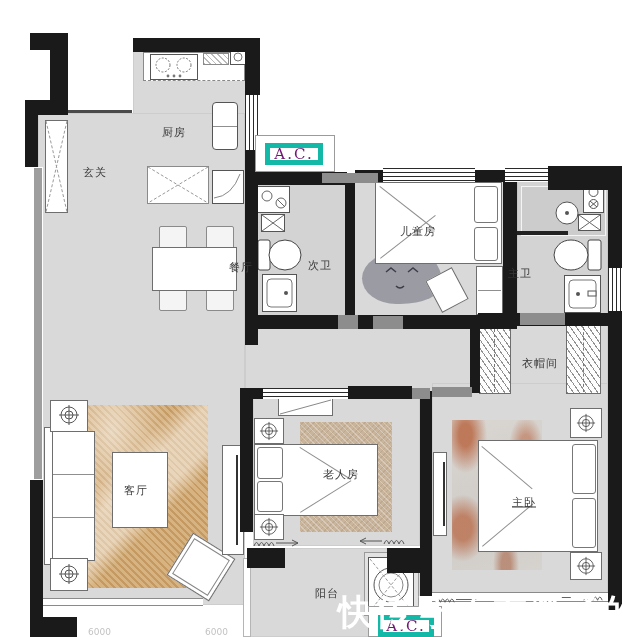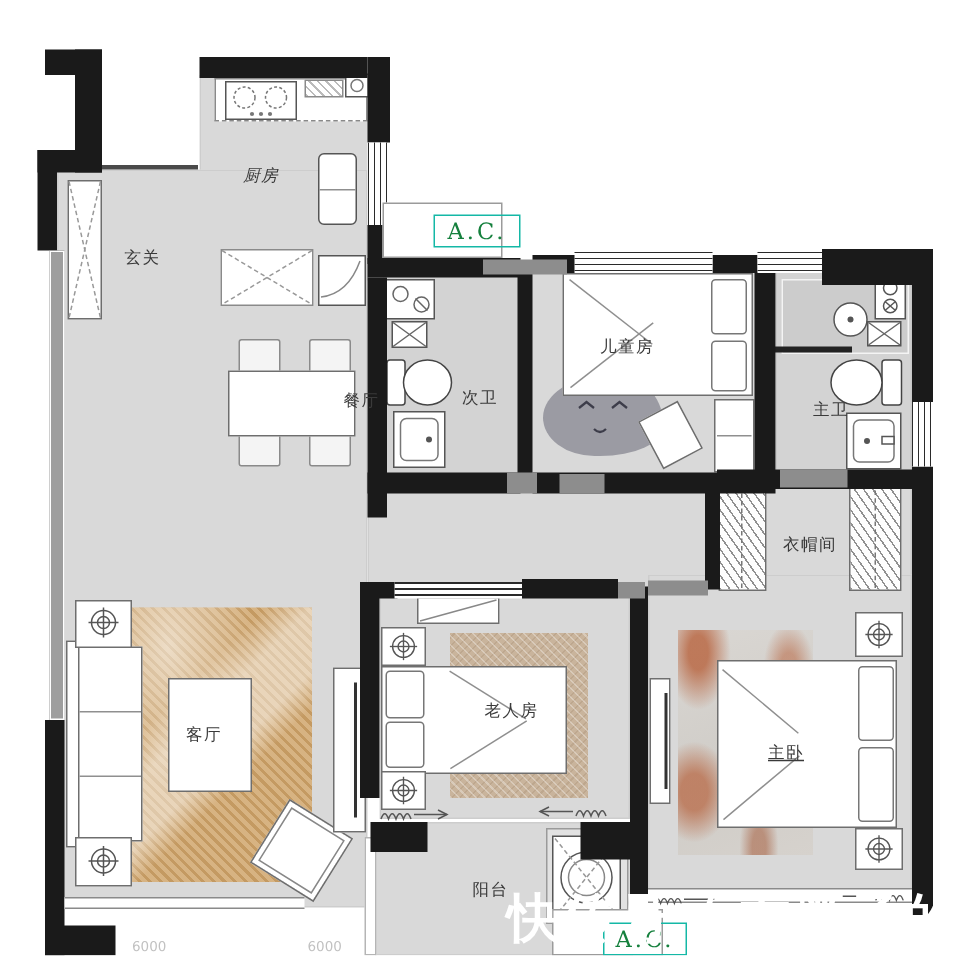--- a/index.html
+++ b/index.html
@@ -13,22 +13,22 @@
   .fu2{background:#fff;border:1px solid #8a8a8a;z-index:3;}
   .w{background:#1a1a1a;z-index:4;}
   .wd{background:#8d8d8d;z-index:5;}
   .win{background:#fff;z-index:5;}
   .win.v{background-image:repeating-linear-gradient(to right,#2a2a2a 0 1px,transparent 1px 4px);}
   .win.h{background-image:repeating-linear-gradient(to bottom,#2a2a2a 0 1px,transparent 1px 4px);}
   .dbl{background:#fff;border-top:1px solid #8a8a8a;border-bottom:1px solid #8a8a8a;z-index:5;}
   .lbl{z-index:6;color:#3a3a3a;font-size:11px;letter-spacing:1px;white-space:nowrap;
        transform:translate(-50%,-50%);font-weight:500;}
   .acbox{background:#fff;border:1px solid #9b9b9b;z-index:6;}
-  .acin{border:1px solid #14b8a6;color:#15803d;font-family:"DejaVu Serif","Liberation Serif",serif;
-        font-size:15px;letter-spacing:2px;display:flex;align-items:center;justify-content:center;margin-left:24px;}
+  .acin{border:5px solid #14b8a6;color:#701a75;font-family:"DejaVu Serif","Liberation Serif",serif;
+        font-size:15px;letter-spacing:2px;display:flex;align-items:center;justify-content:center;}
   .ln{background:#8f8f8f;height:1px;transform-origin:0 0;z-index:3;}
   .hatch{background-color:#fdfdfd;border:1px solid #6e6e6e;z-index:3;
          background-image:repeating-linear-gradient(55deg,#909090 0 1px,transparent 1px 5px);}
   .dash{border-left:1px dashed #777;z-index:3;}
   svg{overflow:visible;}
   .wm{z-index:9;color:#ffffff;font-size:35px;font-weight:700;letter-spacing:2px;white-space:nowrap;}
   .dim{z-index:6;color:#8f8f8f;opacity:.55;font-size:9px;white-space:nowrap;}
   .pillow{background:#fff;border:1px solid #777;border-radius:3px;z-index:3;}
 </style>
 </head>
@@ -318,26 +318,26 @@
     <line x1="24" y1="6" x2="46" y2="6" stroke="#555"></line>
   </svg>
 
   <div class="acbox" style="left:255px;top:135px;width:80px;height:37px;">
     <div class="acin" style="left:9px;top:7px;width:58px;height:22px;">A.C.</div>
   </div>
   <div class="acbox" style="left:368px;top:606px;width:74px;height:31px;">
     <div class="acin" style="left:9px;top:8px;width:56px;height:22px;">A.C.</div>
   </div>
 
-  <span class="lbl" style="left:174px;top:117px;font-style:italic;">厨房</span>
+  <span class="lbl" style="left:174px;top:132px;">厨房</span>
   <span class="lbl" style="left:95px;top:172px;">玄关</span>
   <span class="lbl" style="left:197px;top:267px;margin-left:44px;">餐厅</span>
   <span class="lbl" style="left:320px;top:265px;">次卫</span>
   <span class="lbl" style="left:418px;top:231px;">儿童房</span>
-  <span class="lbl" style="left:554px;top:273px;">主卫</span>
+  <span class="lbl" style="left:520px;top:273px;">主卫</span>
   <span class="lbl" style="left:540px;top:363px;">衣帽间</span>
   <span class="lbl" style="left:136px;top:490px;">客厅</span>
   <span class="lbl" style="left:341px;top:474px;">老人房</span>
   <span class="lbl" style="left:524px;top:502px;text-decoration:underline;">主卧</span>
   <span class="lbl" style="left:327px;top:593px;">阳台</span>
 
   <span class="dim" style="left:88px;top:627px;">6000</span>
   <span class="dim" style="left:205px;top:627px;">6000</span>
 
   <span class="wm" style="left:338px;top:589px;">快传号 / 左撇子的家居</span>

